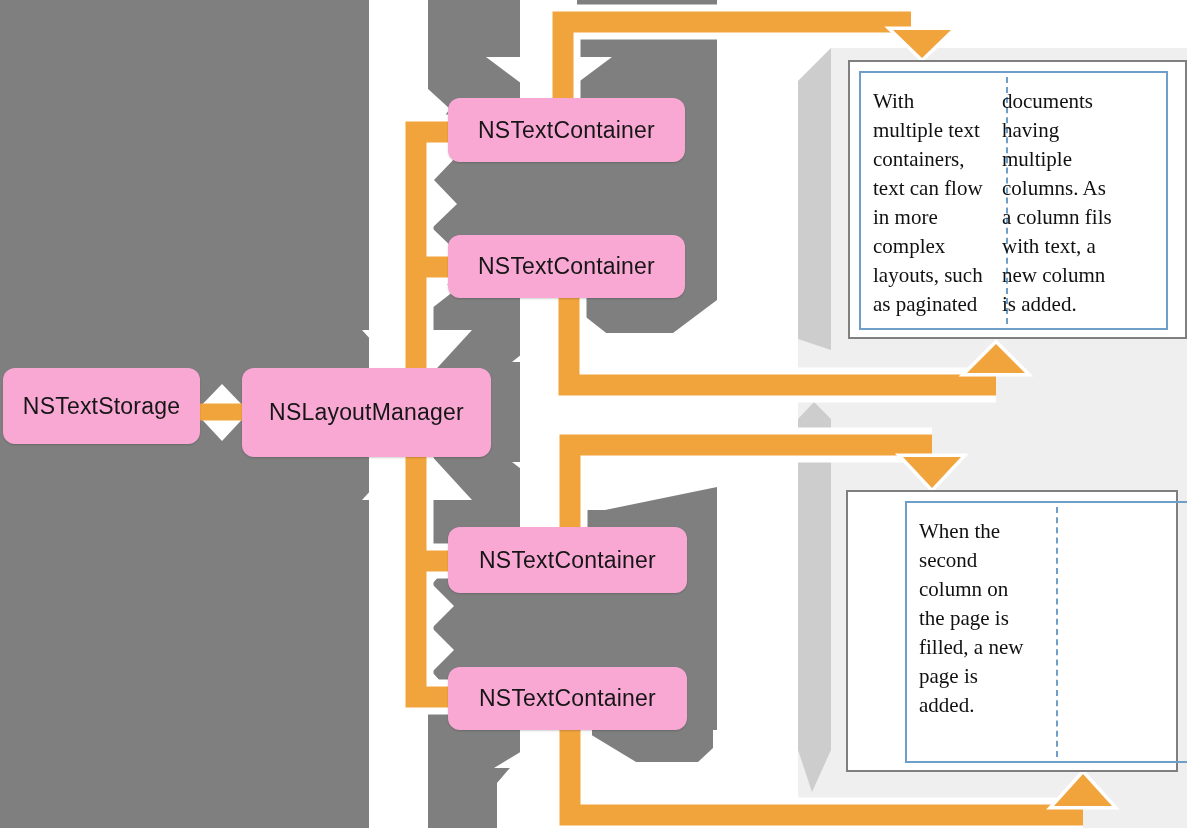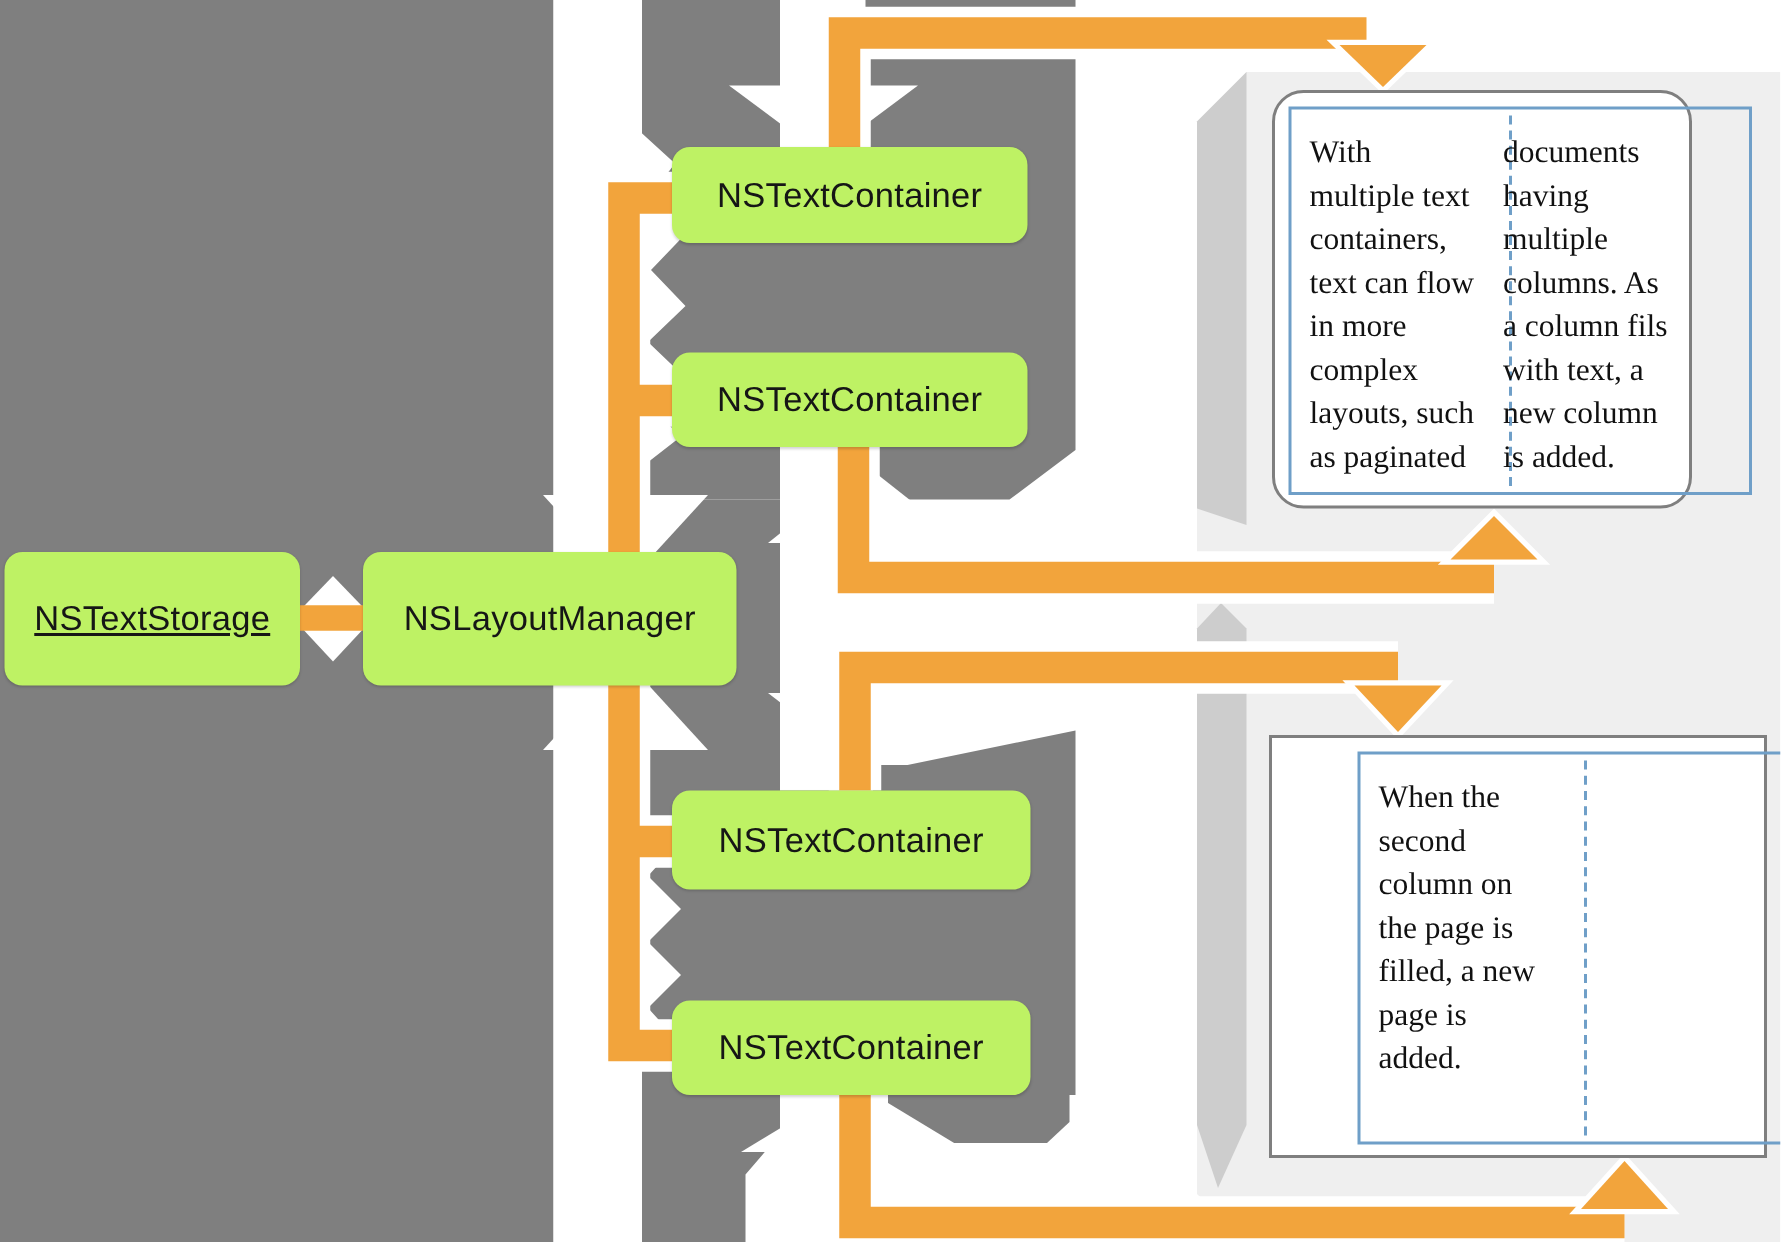--- a/index.html
+++ b/index.html
@@ -3,21 +3,21 @@
 <meta charset="utf-8">
 <style>
   html,body{margin:0;padding:0;background:#ffffff;}
   .stage{
     position:relative;width:1187px;height:828px;overflow:hidden;
     background:#ffffff;font-family:"Liberation Sans",sans-serif;
   }
   .stage svg{position:absolute;left:0;top:0;}
   .node{
     position:absolute;display:flex;align-items:center;justify-content:center;
-    background:#bef264;border-radius:12px;
+    background:#f9a8d4;border-radius:12px;
     font-size:23px;color:#161616;letter-spacing:0.2px;
     box-shadow:0 1px 2px rgba(0,0,0,0.18);
   }
   .page{
     position:absolute;background:#ffffff;border:2px solid #7f7f7f;box-sizing:border-box;
   }
   .page-inner{
     position:absolute;border:2px solid #6f9fc8;box-sizing:border-box;
   }
   .col{
@@ -90,21 +90,21 @@
 
       <g fill="#f2a43c" stroke="#ffffff" stroke-width="7" style="paint-order:stroke">
         <polygon points="893,30 951,30 922,58"></polygon>
         <polygon points="967,373 1025,373 996,344"></polygon>
         <polygon points="903,457 961,457 932,488"></polygon>
         <polygon points="1054,806 1112,806 1083,774"></polygon>
       </g>
     </g>
   </svg>
 
-  <div class="node" style="left:3px;top:368px;width:197px;height:89px;text-decoration:underline;">
+  <div class="node" style="left:3px;top:368px;width:197px;height:76px;">
     <span>NSTextStorage</span>
   </div>
 
   <div class="node" style="left:242px;top:368px;width:249px;height:89px;">
     <span>NSLayoutManager</span>
   </div>
 
   <div class="node" style="left:448px;top:98px;width:237px;height:64px;">
     <span>NSTextContainer</span>
   </div>
@@ -114,21 +114,21 @@
   </div>
 
   <div class="node" style="left:448px;top:527px;width:239px;height:66px;">
     <span>NSTextContainer</span>
   </div>
 
   <div class="node" style="left:448px;top:667px;width:239px;height:63px;">
     <span>NSTextContainer</span>
   </div>
 
-  <div class="page" style="left:848px;top:60px;width:280px;height:279px;border-radius:21px;">
+  <div class="page" style="left:848px;top:60px;width:339px;height:279px;">
     <div class="page-inner" style="left:9px;top:9px;width:309px;height:259px;">
       <div class="divider" style="left:145px;"></div>
       <div class="col" style="left:12px;width:130px;">With
 multiple text
 containers,
 text can flow
 in more
 complex
 layouts, such
 as paginated</div>

